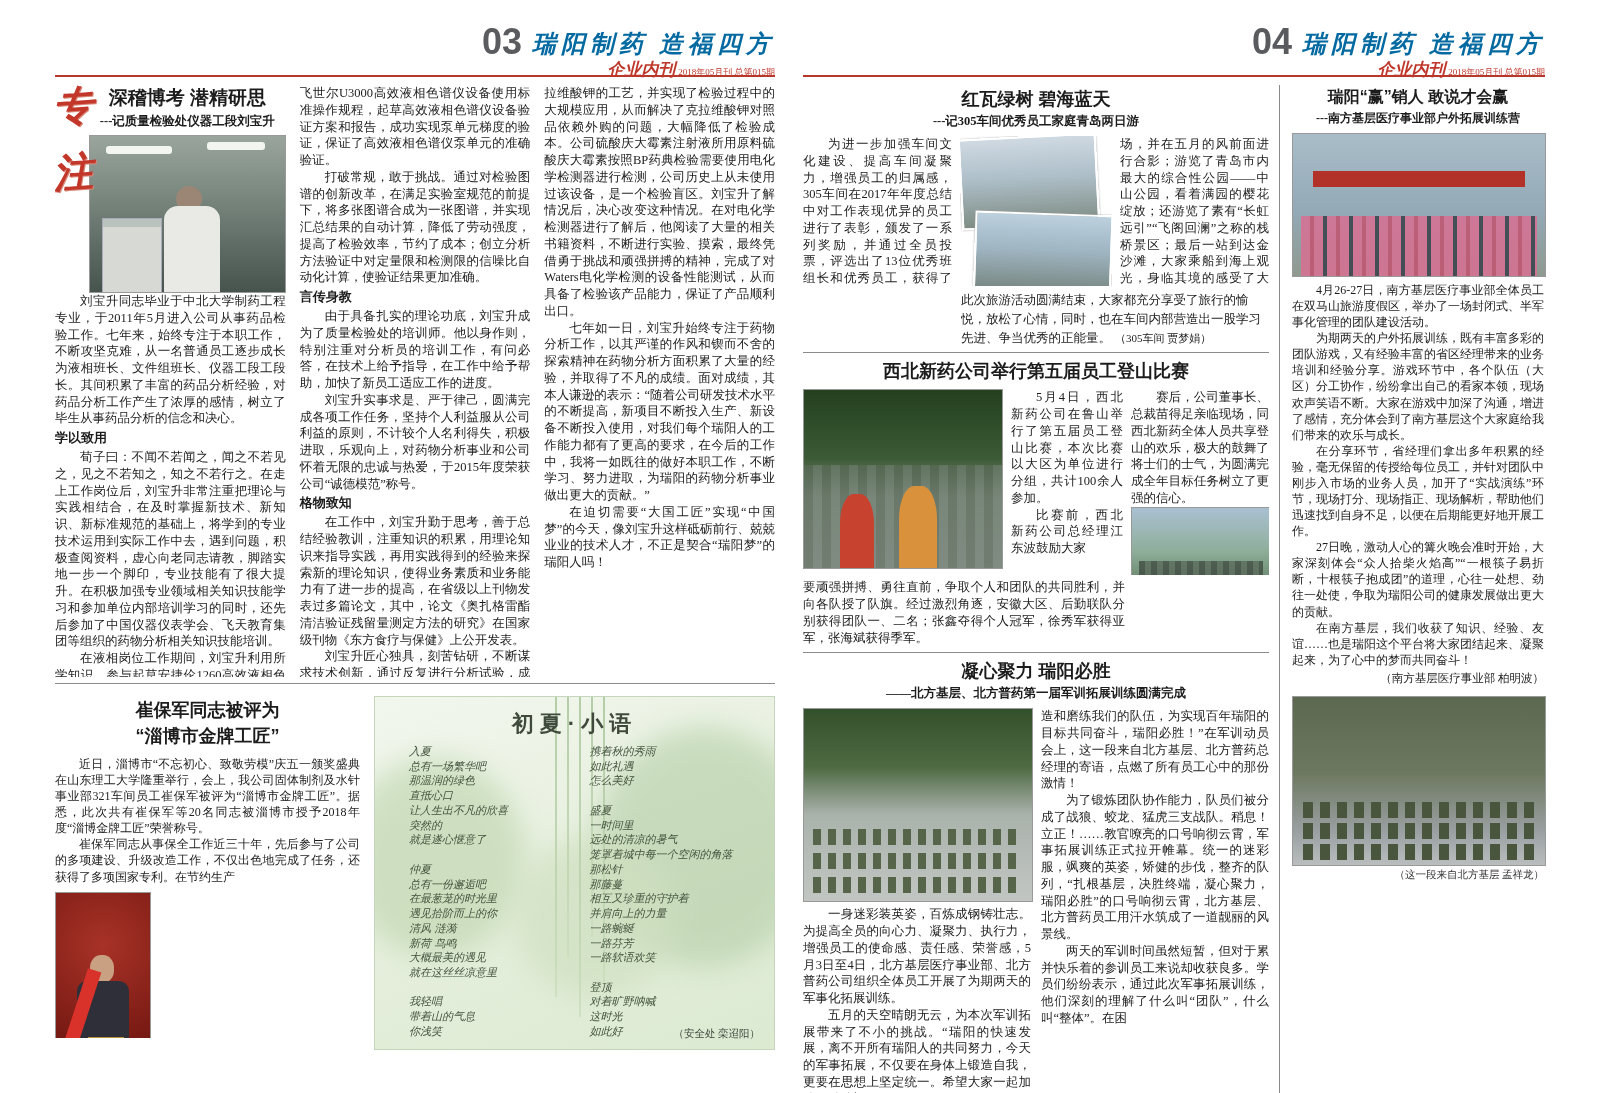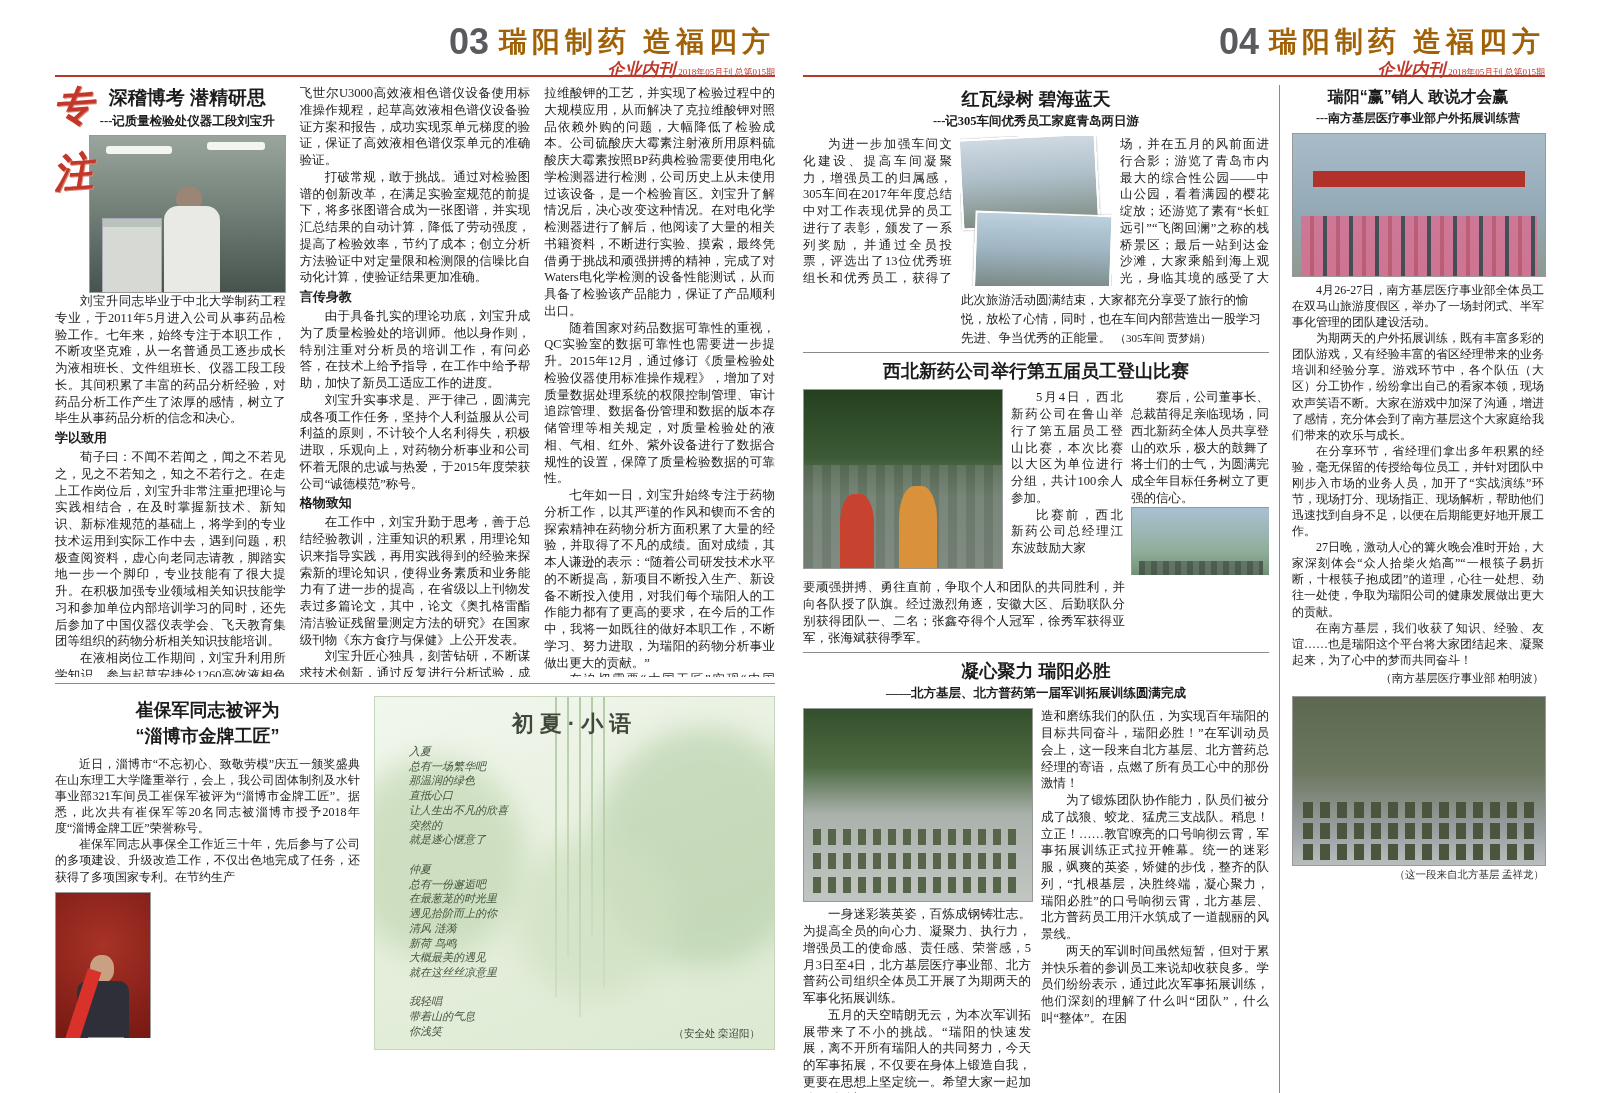--- a/index.html
+++ b/index.html
@@ -4,21 +4,21 @@
 <style>
   html,body{margin:0;padding:0;background:#fff;}
   body{width:1600px;height:1093px;position:relative;font-family:"Liberation Serif",serif;color:#1c1c1c;overflow:hidden;}
   .page{position:absolute;top:26px;}
   #page-left{left:55px;width:720px;}
   #page-right{left:803px;width:742px;}
   
   .masthead{display:flex;justify-content:space-between;align-items:flex-end;height:46px;flex-direction:column;}
   .mh-left{display:flex;align-items:flex-end;gap:10px;}
   .page-no{font-family:"Liberation Sans",sans-serif;font-size:36px;font-weight:bold;color:#5a5b5e;line-height:.9;}
-  .brand{font-size:28px;font-weight:bold;color:#a16207;letter-spacing:5px;line-height:1;padding-bottom:2px;}
+  .brand{font-size:24px;font-weight:bold;font-style:italic;color:#0369a1;letter-spacing:5px;line-height:1;padding-bottom:2px;}
   .mh-right{text-align:right;padding-bottom:2px;white-space:nowrap;}
   .journal{font-size:17px;font-weight:bold;font-style:italic;color:#bf372a;}
   .issue{font-size:9px;color:#bf372a;margin-left:3px;}
   .red-rule{height:2px;background:#b5382a;margin-top:3px;}
   
   p.b{margin:0;text-indent:2em;text-align:justify;font-size:12.5px;line-height:1.34;}
   h4.sub{margin:2px 0;font-size:13px;font-family:"Liberation Sans",sans-serif;}
   .sig{text-align:right;font-size:11.5px;margin-top:3px;}
   .caption{text-align:right;font-size:10.5px;color:#333;margin-top:2px;}
   .grule{height:1px;background:#8a8a8a;margin:6px 0;}
@@ -138,21 +138,20 @@
       <p class="b">打破常规，敢于挑战。通过对检验图谱的创新改革，在满足实验室规范的前提下，将多张图谱合成为一张图谱，并实现汇总结果的自动计算，降低了劳动强度，提高了检验效率，节约了成本；创立分析方法验证中对定量限和检测限的信噪比自动化计算，使验证结果更加准确。</p>
       <h4 class="sub">言传身教</h4>
       <p class="b">由于具备扎实的理论功底，刘宝升成为了质量检验处的培训师。他以身作则，特别注重对分析员的培训工作，有问必答，在技术上给予指导，在工作中给予帮助，加快了新员工适应工作的进度。</p>
       <p class="b">刘宝升实事求是、严于律己，圆满完成各项工作任务，坚持个人利益服从公司利益的原则，不计较个人名利得失，积极进取，乐观向上，对药物分析事业和公司怀着无限的忠诚与热爱，于2015年度荣获公司“诚德模范”称号。</p>
       <h4 class="sub">格物致知</h4>
       <p class="b">在工作中，刘宝升勤于思考，善于总结经验教训，注重知识的积累，用理论知识来指导实践，再用实践得到的经验来探索新的理论知识，使得业务素质和业务能力有了进一步的提高，在省级以上刊物发表过多篇论文，其中，论文《奥扎格雷酯清洁验证残留量测定方法的研究》在国家级刊物《东方食疗与保健》上公开发表。</p>
       <p class="b">刘宝升匠心独具，刻苦钻研，不断谋求技术创新，通过反复进行分析试验，成功研究出了从克拉维酸钾微晶纤维素（1:1）中分离出克</p>
     </div>
     <div class="fcol">
       <p class="b" style="text-indent:0">拉维酸钾的工艺，并实现了检验过程中的大规模应用，从而解决了克拉维酸钾对照品依赖外购的问题，大幅降低了检验成本。公司硫酸庆大霉素注射液所用原料硫酸庆大霉素按照BP药典检验需要使用电化学检测器进行检测，公司历史上从未使用过该设备，是一个检验盲区。刘宝升了解情况后，决心改变这种情况。在对电化学检测器进行了解后，他阅读了大量的相关书籍资料，不断进行实验、摸索，最终凭借勇于挑战和顽强拼搏的精神，完成了对Waters电化学检测的设备性能测试，从而具备了检验该产品能力，保证了产品顺利出口。</p>
-      <p class="b">随着国家对药品数据可靠性的重视，QC实验室的数据可靠性也需要进一步提升。2015年12月，通过修订《质量检验处检验仪器使用标准操作规程》，增加了对质量数据处理系统的权限控制管理、审计追踪管理、数据备份管理和数据的版本存储管理等相关规定，对质量检验处的液相、气相、红外、紫外设备进行了数据合规性的设置，保障了质量检验数据的可靠性。</p>
       <p class="b">七年如一日，刘宝升始终专注于药物分析工作，以其严谨的作风和锲而不舍的探索精神在药物分析方面积累了大量的经验，并取得了不凡的成绩。面对成绩，其本人谦逊的表示：“随着公司研发技术水平的不断提高，新项目不断投入生产、新设备不断投入使用，对我们每个瑞阳人的工作能力都有了更高的要求，在今后的工作中，我将一如既往的做好本职工作，不断学习、努力进取，为瑞阳的药物分析事业做出更大的贡献。”</p>
       <p class="b">在迫切需要“大国工匠”实现“中国梦”的今天，像刘宝升这样砥砺前行、兢兢业业的技术人才，不正是契合“瑞阳梦”的瑞阳人吗！</p>
 
     </div>
   </section>
 
   <div class="grule"></div>
 
   <div class="p3-bottom">
     <section class="award">
@@ -201,20 +200,40 @@
 在最葱茏的时光里
 遇见拾阶而上的你
 清风  涟漪
 新荷  鸟鸣
 大概最美的遇见
 就在这丝丝凉意里
 
 我轻唱
 带着山的气息
 你浅笑</div>
+        <div class="pcol">携着秋的秀雨
+如此礼遇
+怎么美好
+
+盛夏
+一时间里
+远处的清凉的暑气
+笼罩着城中每一个空闲的角落
+那松针
+那藤蔓
+相互又珍重的守护着
+并肩向上的力量
+一路蜿蜒
+一路芬芳
+一路软语欢笑
+
+登顶
+对着旷野呐喊
+这时光
+如此好</div>
       </div>
       <div class="sig">（安全处  栾迢阳）</div>
     </section>
   </div>
 </div>
 
 <div class="page" id="page-right">
   <div class="masthead">
     <div class="mh-left">
       <span class="page-no">04</span>

